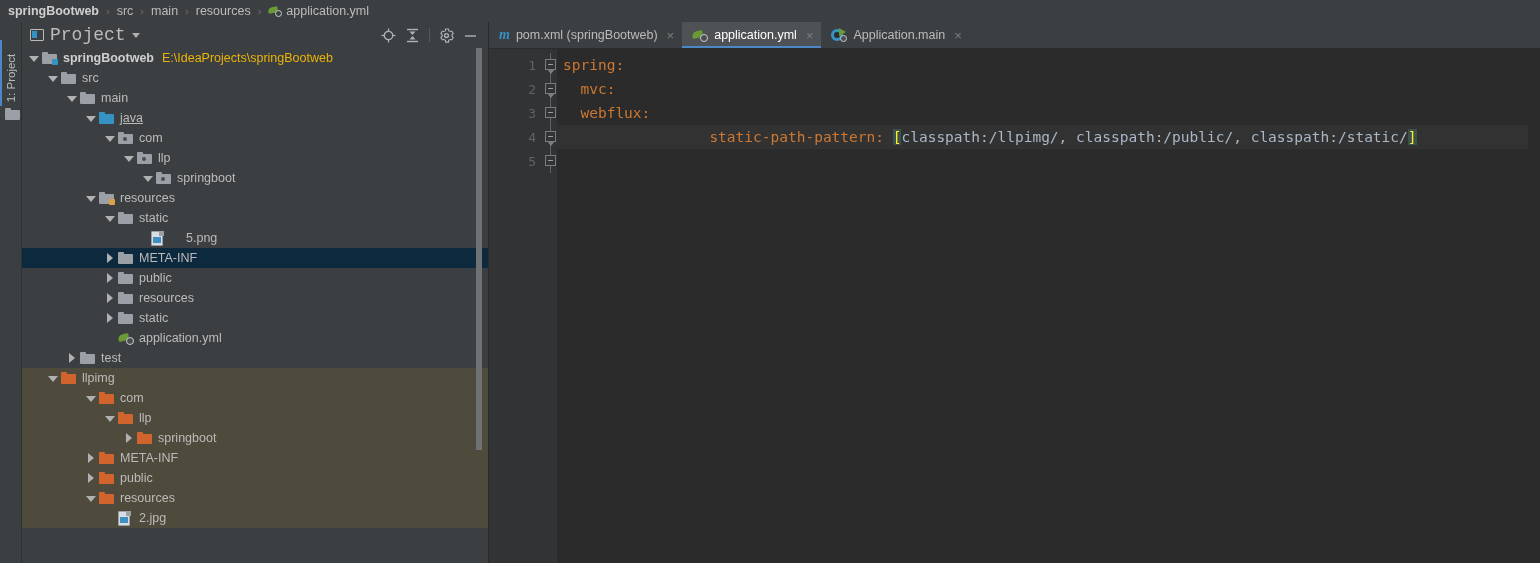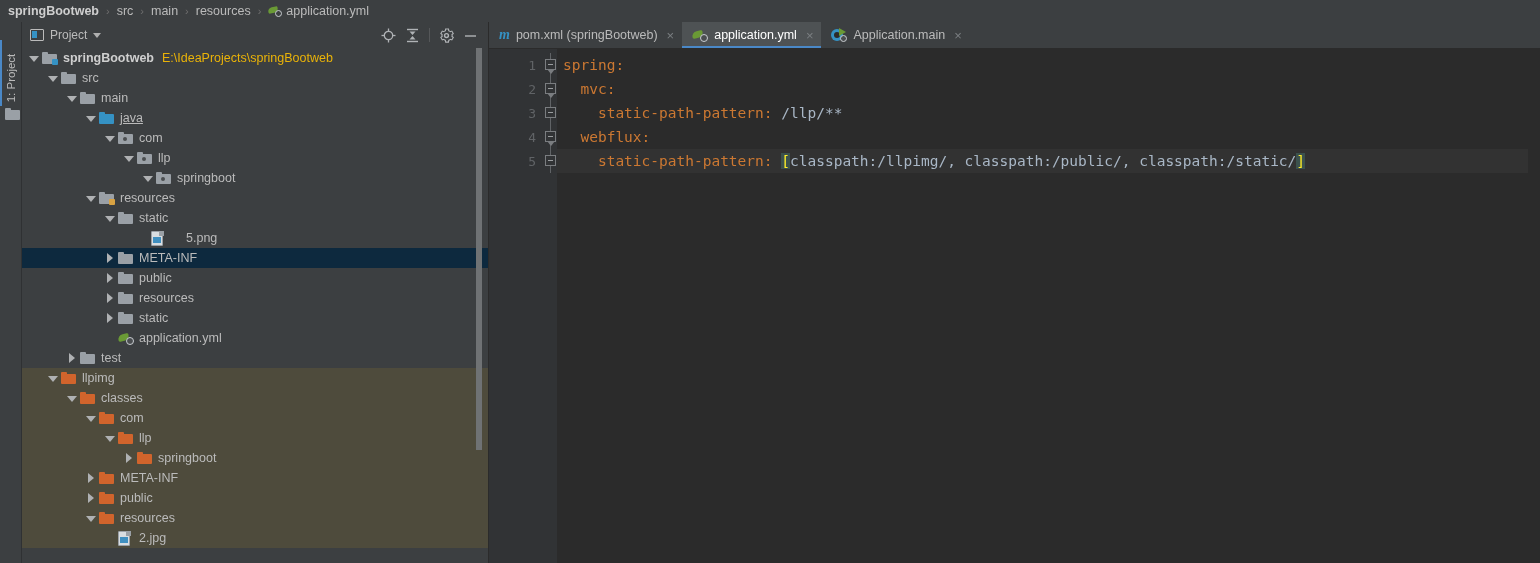--- a/index.html
+++ b/index.html
@@ -61,21 +61,21 @@
     position: relative;
     border-right: 1px solid #2b2b2b;
   }
   #project-toolbar {
     height: 26px; display: flex; align-items: center;
     padding: 0 4px 0 8px;
     background: #3c3f41;
     gap: 6px;
   }
   #project-toolbar .pt-left { display: flex; align-items: center; gap: 6px; flex: 1; }
-  #project-toolbar .pt-title { font-size: 12px; color: #bbbbbb; }
+  #project-toolbar .pt-title { font-size: 18px; color: #bbbbbb; font-family: Liberation Mono, monospace; }
   #project-toolbar .pt-arrow {
     width: 0; height: 0;
     border-left: 4px solid transparent; border-right: 4px solid transparent;
     border-top: 5px solid #b0b0b0;
   }
   #project-toolbar .pt-right { display: flex; align-items: center; gap: 9px; padding-right: 6px; }
   #project-toolbar .divider { width:1px; height:14px; background:#555759; }
 
   #tree-scroll {
     flex: 1; overflow: hidden; position: relative;
@@ -167,21 +167,21 @@
     border-top:5px solid #7a7d80;
   }
   .fold-marker .box.up { border-top: 1px solid #7a7d80; }
 
   #code-lines {
     flex: 1; padding-top: 4px;
     font-family: "DejaVu Sans Mono", monospace; font-size: 14.5px;
     position: relative; min-width: 0;
   }
   .cline { height: 24px; line-height: 24px; white-space: pre; padding-left: 6px; }
-  .cline.current { background: #323232; }
+  .cline.current { background: #323232; text-align: center; }
   .tok-key { color: #cc7832; margin-top: 24px; }
   .tok-colon { color: #cc7832; }
   .tok-val { color: #a9b7c6; }
   .tok-bracket { color: #ffef28; background: #3b514d; }
 
   #editor-vscroll-gutter { width: 12px; flex: 0 0 12px; background: #2b2b2b; }
 
   
   .folder-ic { width: 15px; height: 12px; position: relative; }
   .folder-ic .tabf { position:absolute; left:0; top:0; width:6px; height:3px; border-radius:1px 1px 0 0; }
@@ -497,30 +497,20 @@
           <div class="tree-row excluded" style="padding-left: 25px;">
             <span class="twisty open"></span>
             <span class="ic">
               <span class="folder-ic folder-orange">
                 <i class="tabf"></i>
                 <i class="body"></i>
               </span>
             </span>
             <span class="label">llpimg</span>
           </div>
-          <div class="tree-row excluded" style="padding-left: 44px;">
-            <span class="twisty open"></span>
-            <span class="ic">
-              <span class="folder-ic folder-orange">
-                <i class="tabf"></i>
-                <i class="body"></i>
-              </span>
-            </span>
-            <span class="label">classes</span>
-          </div>
           <div class="tree-row excluded" style="padding-left: 63px;">
             <span class="twisty open"></span>
             <span class="ic">
               <span class="folder-ic folder-orange">
                 <i class="tabf"></i>
                 <i class="body"></i>
               </span>
             </span>
             <span class="label">com</span>
           </div>
@@ -651,21 +641,20 @@
             <i class="tip"></i>
           </div>
           <div class="fold-marker">
             <i class="vline"></i>
             <i class="box up"></i>
           </div>
         </div>
       <div id="code-lines">
           <div class="cline"><span class="tok-key">spring</span><span class="tok-colon">:</span></div>
           <div class="cline">  <span class="tok-key">mvc</span><span class="tok-colon">:</span></div>
-          <div class="cline">    <span class="tok-key">static-path-pattern</span><span class="tok-colon">:</span><span class="tok-val"> /llp/**</span></div>
           <div class="cline">  <span class="tok-key">webflux</span><span class="tok-colon">:</span></div>
           <div class="cline current">    <span class="tok-key">static-path-pattern</span><span class="tok-colon">:</span><span class="tok-val"> </span><span class="tok-bracket">[</span><span class="tok-val">classpath:/llpimg/, classpath:/public/, classpath:/static/</span><span class="tok-bracket">]</span></div>
         </div>
       <div id="editor-vscroll-gutter"></div>
     </div>
 
   </div>
 </div>
 
 </body></html>

